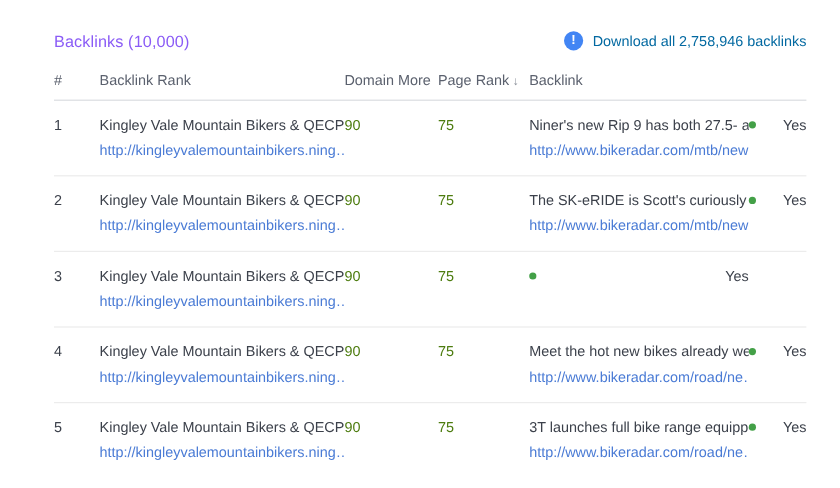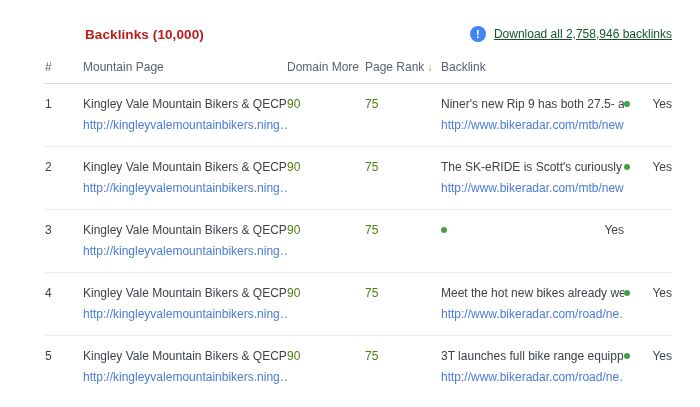--- a/index.html
+++ b/index.html
@@ -10,36 +10,35 @@
     overflow: hidden;
   }
   .page { padding: 26px 28px 0 45px; }
 
   
   .topbar {
     display: flex; align-items: center; justify-content: space-between;
     margin-bottom: 18px;
   }
   .title {
-    font-size: 13.5px; font-weight: bold; color: #b91c1c;
+    font-size: 13.5px; font-weight: normal; color: #8b5cf6;
     letter-spacing: 0.1px;
-    margin-left: 40px;
   }
   .download {
     display: flex; align-items: center; gap: 8px;
     cursor: pointer;
   }
   .info-icon {
     width: 16px; height: 16px; border-radius: 50%;
     background: #4285f4; color: #ffffff;
     font-size: 11px; font-weight: bold;
     display: flex; align-items: center; justify-content: center;
     line-height: 1;
   }
-  .download-label { font-size: 12px; color: #14532d; text-decoration: underline; }
+  .download-label { font-size: 12px; color: #0369a1; }
 
   
   .table { width: 627px; }
   .thead, .trow {
     display: grid;
     grid-template-columns: 38px 204px 78px 76px 183px 1fr;
   }
   .thead {
     border-bottom: 1px solid #dadce0;
     padding-bottom: 9px;
@@ -86,21 +85,21 @@
     <div class="download">
       <span class="info-icon">!</span>
       <span class="download-label">Download all 2,758,946 backlinks</span>
     </div>
   </div>
 
   <div class="table">
 
     <div class="thead">
       <div class="th">#</div>
-      <div class="th">Mountain Page</div>
+      <div class="th">Backlink Rank</div>
       <div class="th">Domain More</div>
       <div class="th sortable">
         <span>Page Rank</span><span class="sort-arrow">↓</span>
       </div>
       <div class="th">Backlink</div>
     </div>
 
     <div class="trow">
       <div class="cell">1</div>
       <div class="cell two-line">

